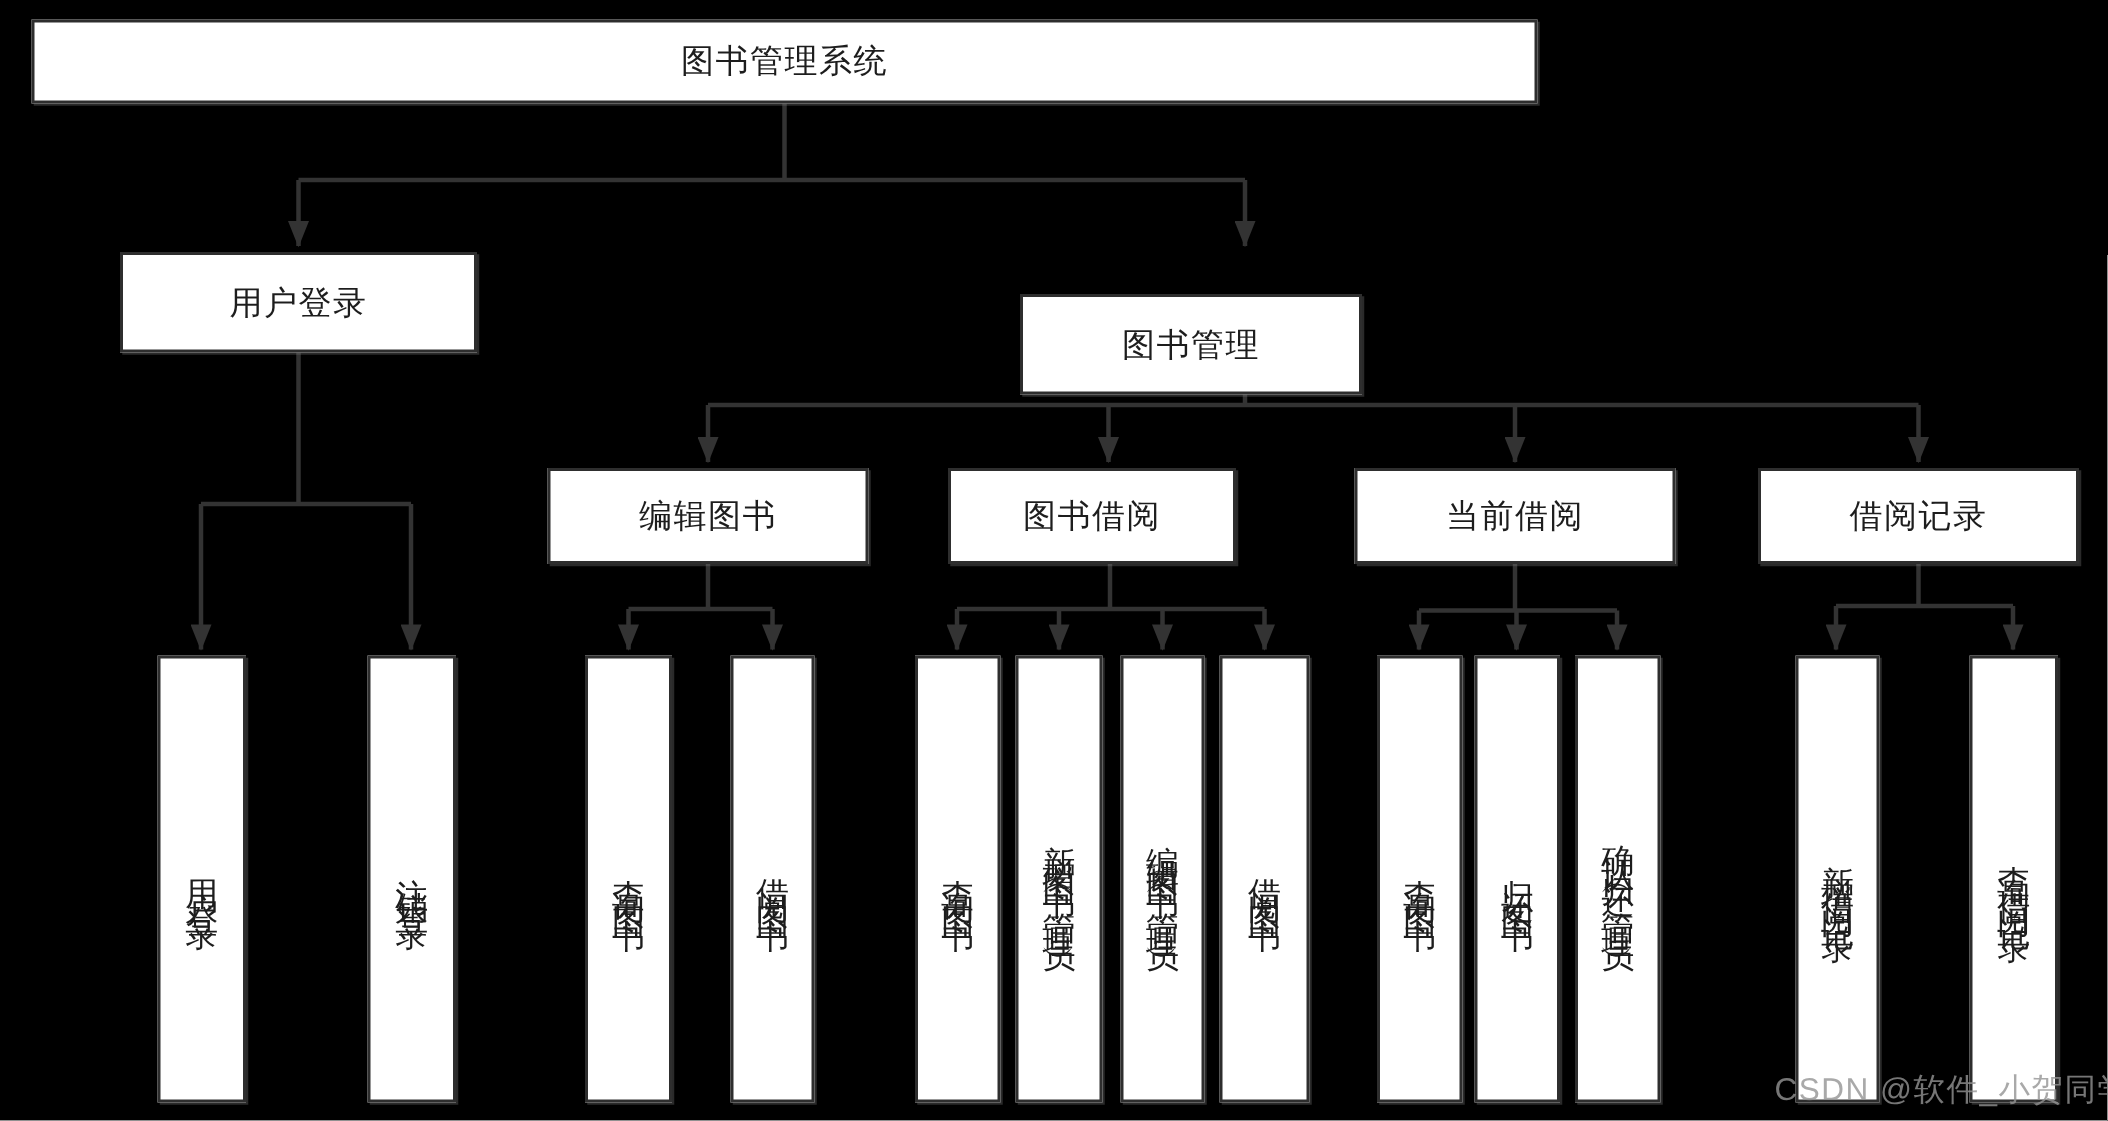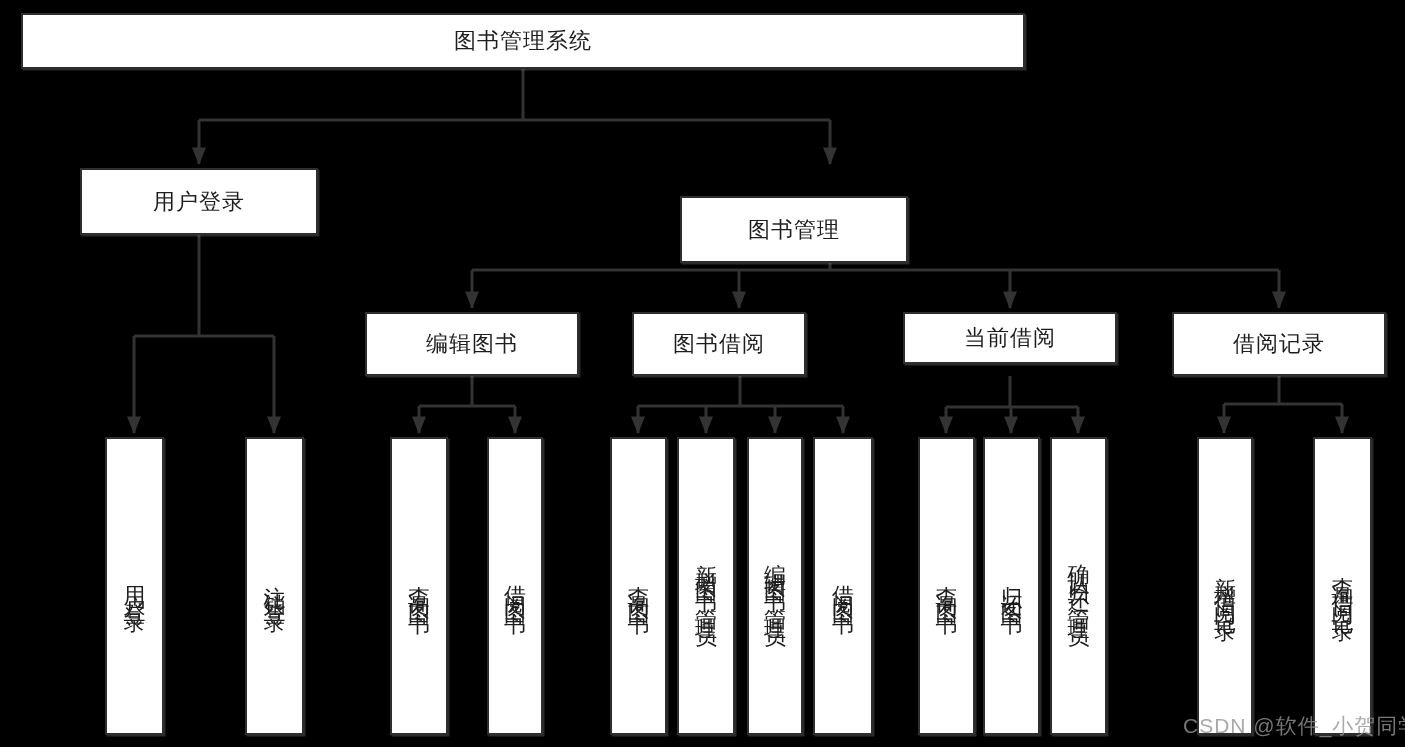--- a/index.html
+++ b/index.html
@@ -107,24 +107,24 @@
   <div class="box" style="left:80px; top:168px; width:238px; height:67px;">
     <span class="lbl">用户登录</span>
   </div>
   <div class="box" style="left:680px; top:168px; width:228px; height:67px;margin-top:28px;">
     <span class="lbl">图书管理</span>
   </div>
 
   <div class="box" style="left:365px; top:312px; width:214px; height:64px;">
     <span class="lbl">编辑图书</span>
   </div>
-  <div class="box" style="left:632px; top:312px; width:174px; height:64px;">
+  <div class="box" style="left:632px; top:312px; width:192px; height:64px;">
     <span class="lbl">图书借阅</span>
   </div>
-  <div class="box" style="left:903px; top:312px; width:214px; height:52px;">
+  <div class="box" style="left:903px; top:312px; width:214px; height:64px;">
     <span class="lbl">当前借阅</span>
   </div>
   <div class="box" style="left:1172px; top:312px; width:214px; height:64px;">
     <span class="lbl">借阅记录</span>
   </div>
 
   <div class="box leaf" style="left:105px; top:437px; width:59px; height:298px;">
     <span class="lbl">用户登录</span>
   </div>
   <div class="box leaf" style="left:245px; top:437px; width:59px; height:298px;">

